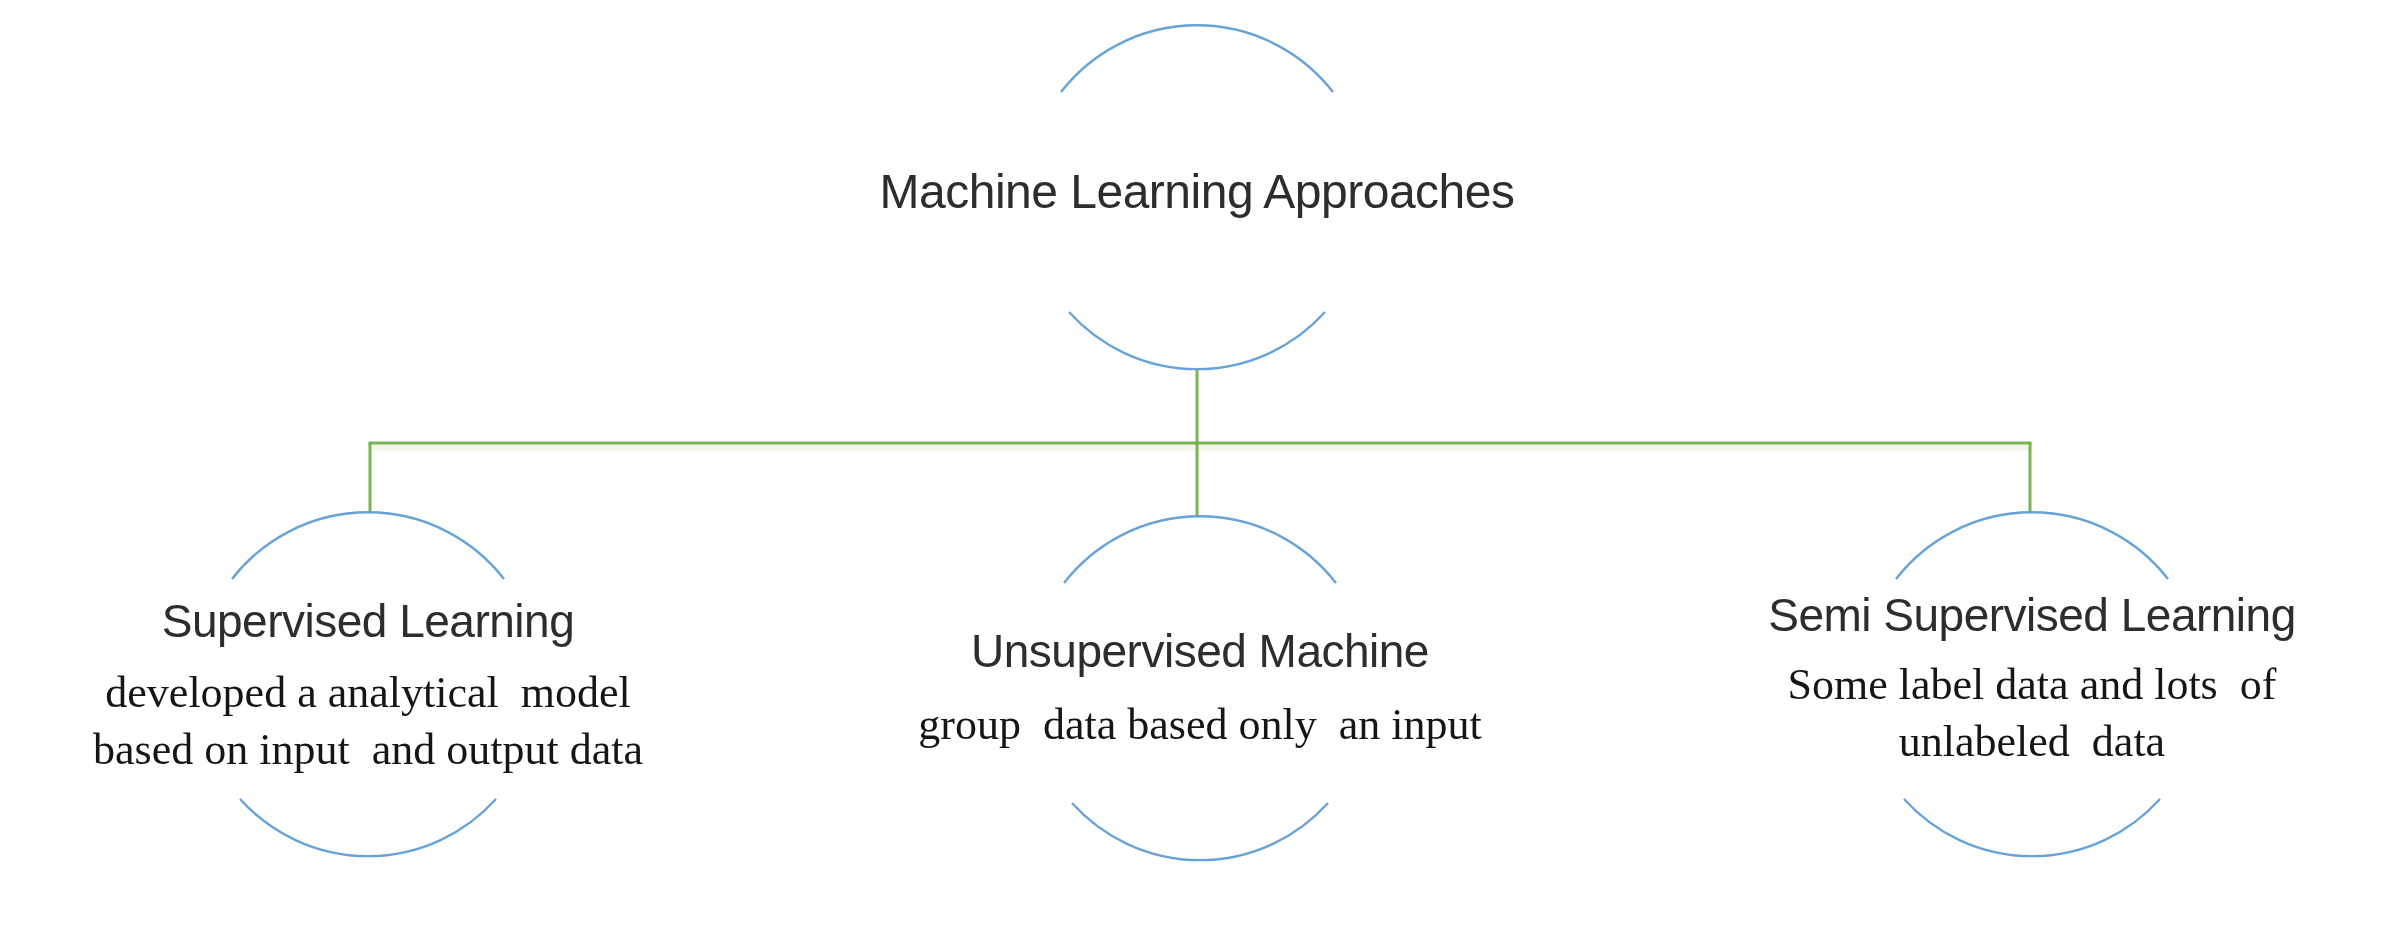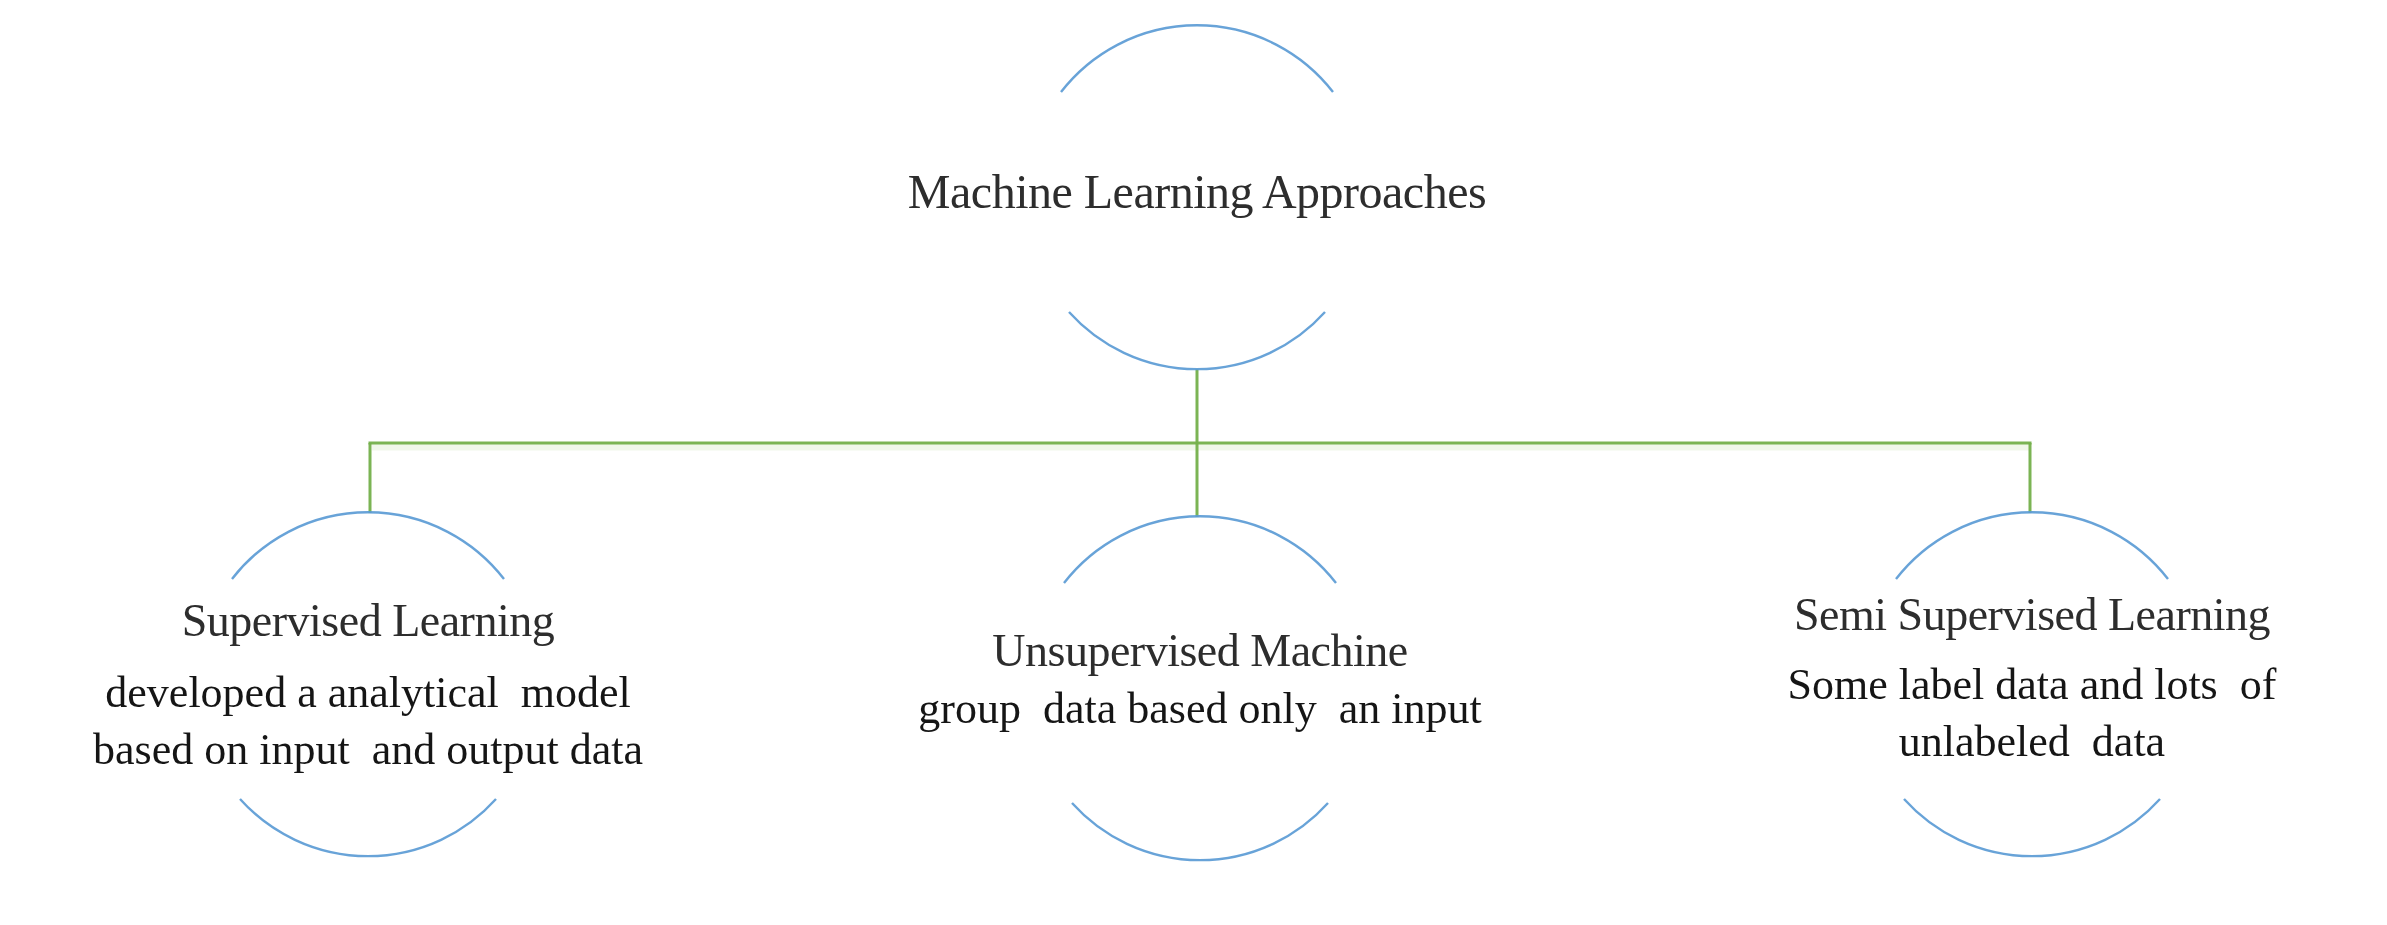--- a/index.html
+++ b/index.html
@@ -34,39 +34,39 @@
   .connector-glow {
     fill: none;
     stroke-width: 7;
     opacity: 0.28;
   }
   .node {
     position: absolute;
     text-align: center;
   }
   .node-title {
-    font-family: Liberation Serif, serif;
+    font-family: Liberation Sans, sans-serif;
     font-size: 46px;
     line-height: 58px;
     color: #2d2d2d;
     letter-spacing: -0.5px;
   }
   .root .node-title {
     font-size: 48px;
     line-height: 62px;
   }
   .node-desc {
     font-family: "Liberation Serif", serif;
     font-size: 44px;
     line-height: 57px;
     color: #151515;
     white-space: pre-wrap;
     margin-top: 14px;
   }
-  .node-mid .node-desc { margin-top: 0; }
+  .node-mid .node-desc { margin-top: 16px; }
   .node-right .node-desc { margin-top: 12px; }
 </style>
 </head>
 <body>
 
 <div id="canvas">
 
   <svg id="shapes" width="2387" height="925" viewBox="0 0 2387 925">
 
     <line x1="372" y1="447" x2="2030" y2="447" class="connector-glow" stroke="#c9e3b4"></line>

